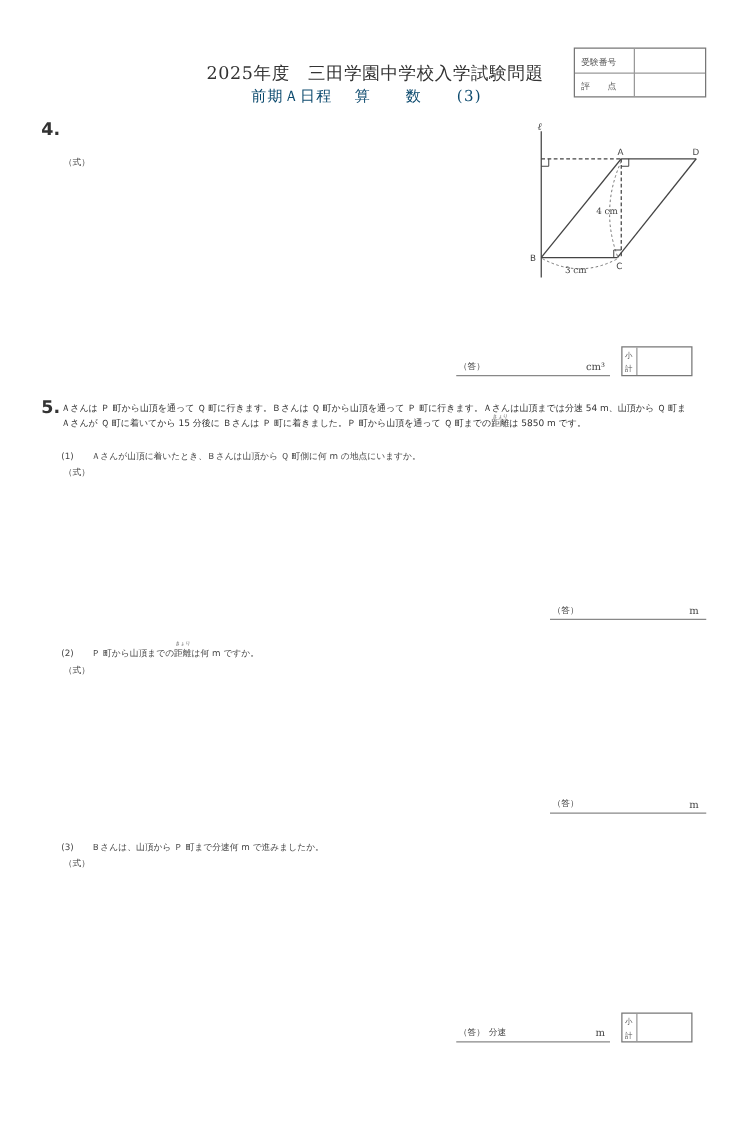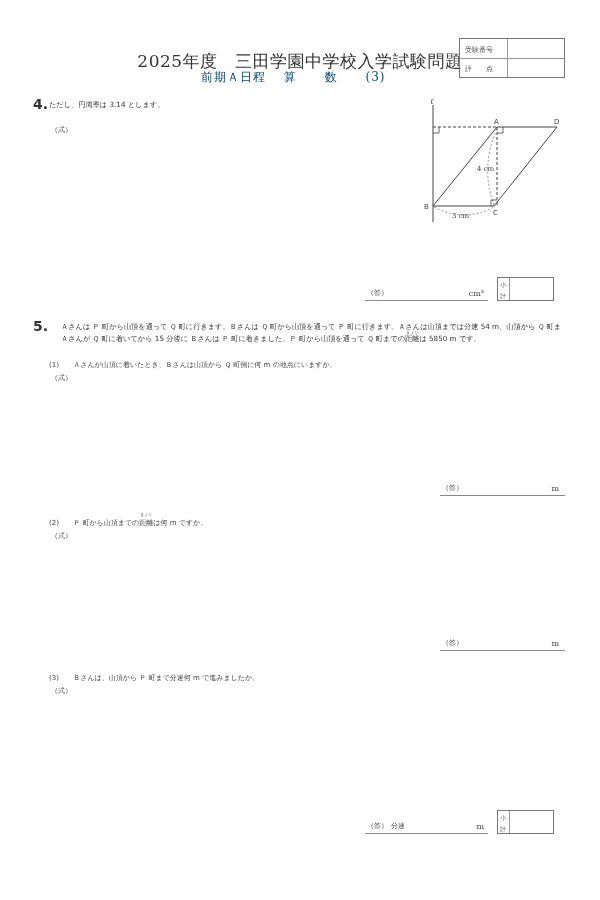--- a/index.html
+++ b/index.html
@@ -2,21 +2,21 @@
 <html><head>
   <meta charset="utf-8">
   <style>
     html, body { margin: 0; padding: 0; }
     body {
       width: 600px; height: 900px; background: #ffffff; position: relative;
       font-family: "DejaVu Sans", sans-serif; color: #333; overflow: hidden;
     }
     .abs { position: absolute; }
     .title {
-      font-family: "DejaVu Serif", serif; font-size: 17px; color: #333;
+      font-family: "DejaVu Serif", serif; font-size: 14px; color: #333;
       left: 0; width: 600px; text-align: center; letter-spacing: 0.5px;
     }
     .sub { left: 175px; font-family: "DejaVu Serif", serif; font-size: 12px; color: #0c4a6e; letter-spacing: 1px; }
     .sub span { display: inline-block; }
     .idbox {
       left: 459px; top: 38px; width: 106px; height: 40px;
       border: 1px solid #777; box-sizing: border-box;
     }
     .idbox .row { position: absolute; left: 0; width: 100%; height: 19px; font-size: 7px; color: #555; }
     .idbox .r1 { top: 0; border-bottom: 1px solid #999; }
@@ -53,21 +53,20 @@
   </div>
   <div class="row r2">
     <span class="lab">評　　点</span>
     <span style="position:absolute; left:52px; top:5px;"></span>
   </div>
   <div class="vdiv"></div>
 </div>
 
 <div class="abs qnum" style="left:33px; top:96px;">4.</div>
 <div class="abs qtext" style="left:49px; top:99px; width:370px;">
-  <div>ただし、円周率は 3.14 とします。</div>
 </div>
 <div class="abs small" style="left:51px; top:125px;">（式）</div>
 
 <div class="abs" style="left:420px; top:97px; width:175px; height:130px;">
   <svg width="175" height="130" viewBox="0 0 175 130">
 
     <line x1="13" y1="8" x2="13" y2="125" stroke="#444" stroke-width="1"></line>
 
     <line x1="13" y1="30" x2="77" y2="30" stroke="#444" stroke-width="1" stroke-dasharray="3,2"></line>
 
@@ -104,21 +103,21 @@
   <span class="ans-label" style="left:2px;">（答）</span>
   <span class="ans-label" style="left:30px;"></span>
   <span class="unit" style="right:4px;">cm³</span>
 </div>
 <div class="abs subtotal" style="left:497px; top:277px;">
   <span class="sl">小計</span>
   <div class="sd"></div>
 </div>
 
 <div class="abs qnum" style="left:33px; top:318px;">5.</div>
-<div class="abs qtext" style="left:49px; top:321px; width:520px;margin-left:12px;">
+<div class="abs qtext" style="left:49px; top:321px; width:520px;">
   <div style="white-space:nowrap;">Ａさんは Ｐ 町から山頂を通って Ｑ 町に行きます。Ｂさんは Ｑ 町から山頂を通って Ｐ 町に行きます。Ａさんは山頂までは分速 54 m、山頂から Ｑ 町ま</div>
   <div style="white-space:nowrap;">
     <span>Ａさんが Ｑ 町に着いてから 15 分後に Ｂさんは Ｐ 町に着きました。Ｐ 町から山頂を通って Ｑ 町までの</span><span class="ruby"><span class="rt">きょり</span><span>距離</span></span><span>は 5850 m です。</span>
   </div>
 </div>
 
 <div class="abs small" style="left:49px; top:360px; white-space:nowrap;">
   <span style="display:inline-block; width:22px;">(1)</span>
   <span>Ａさんが山頂に着いたとき、Ｂさんは山頂から Ｑ 町側に何 m の地点にいますか。</span>
 </div>

